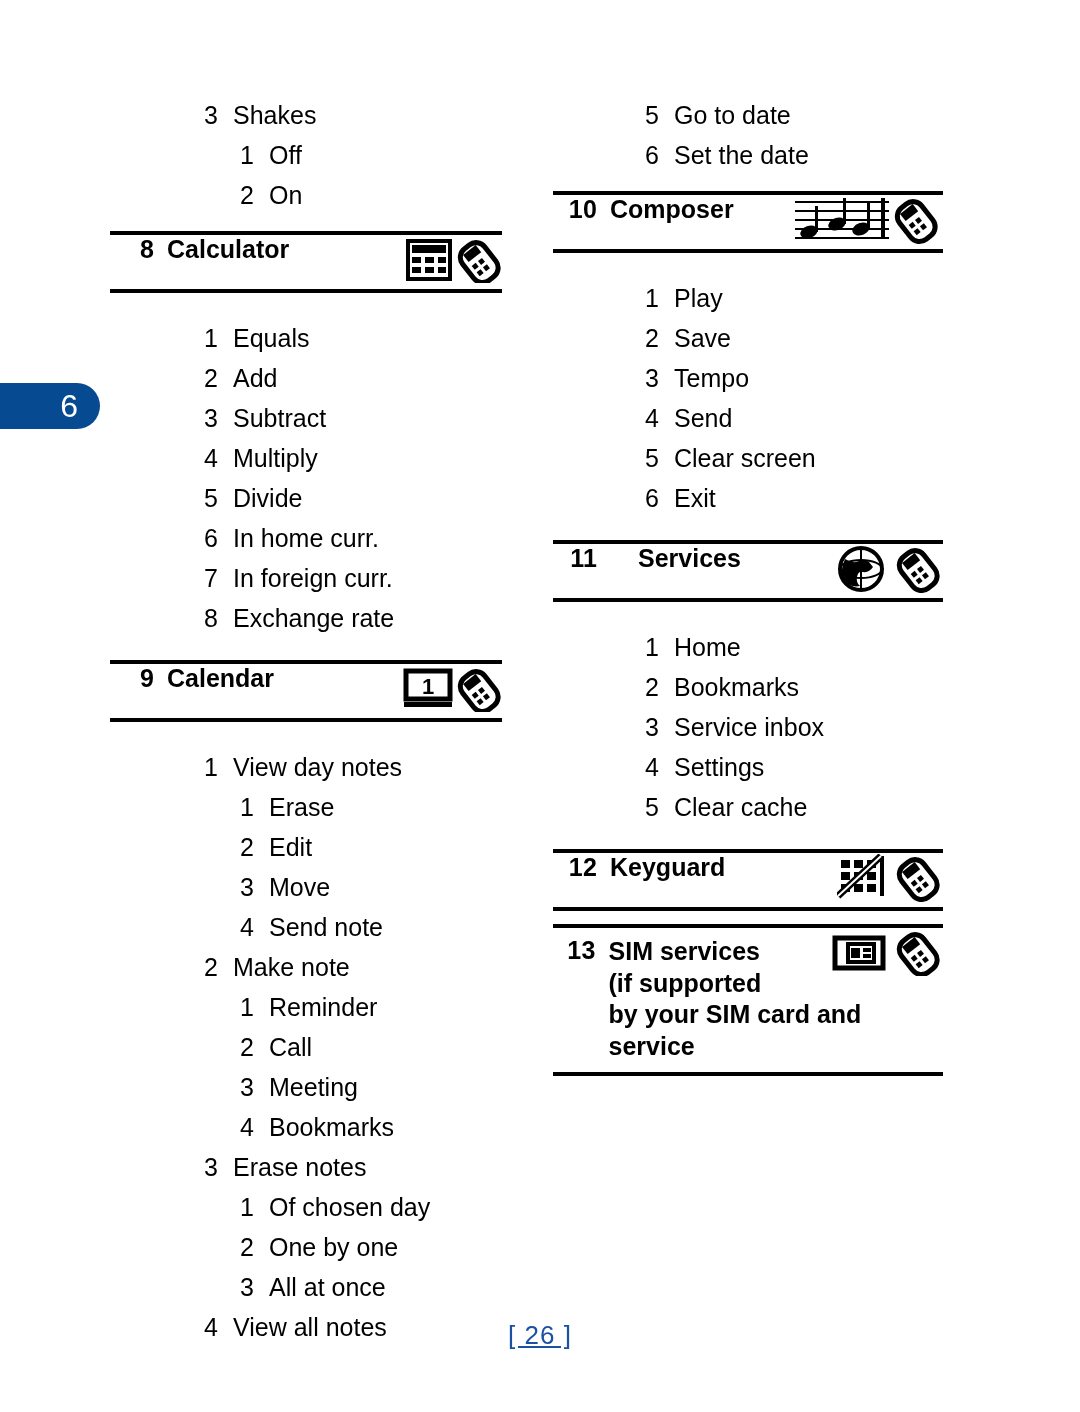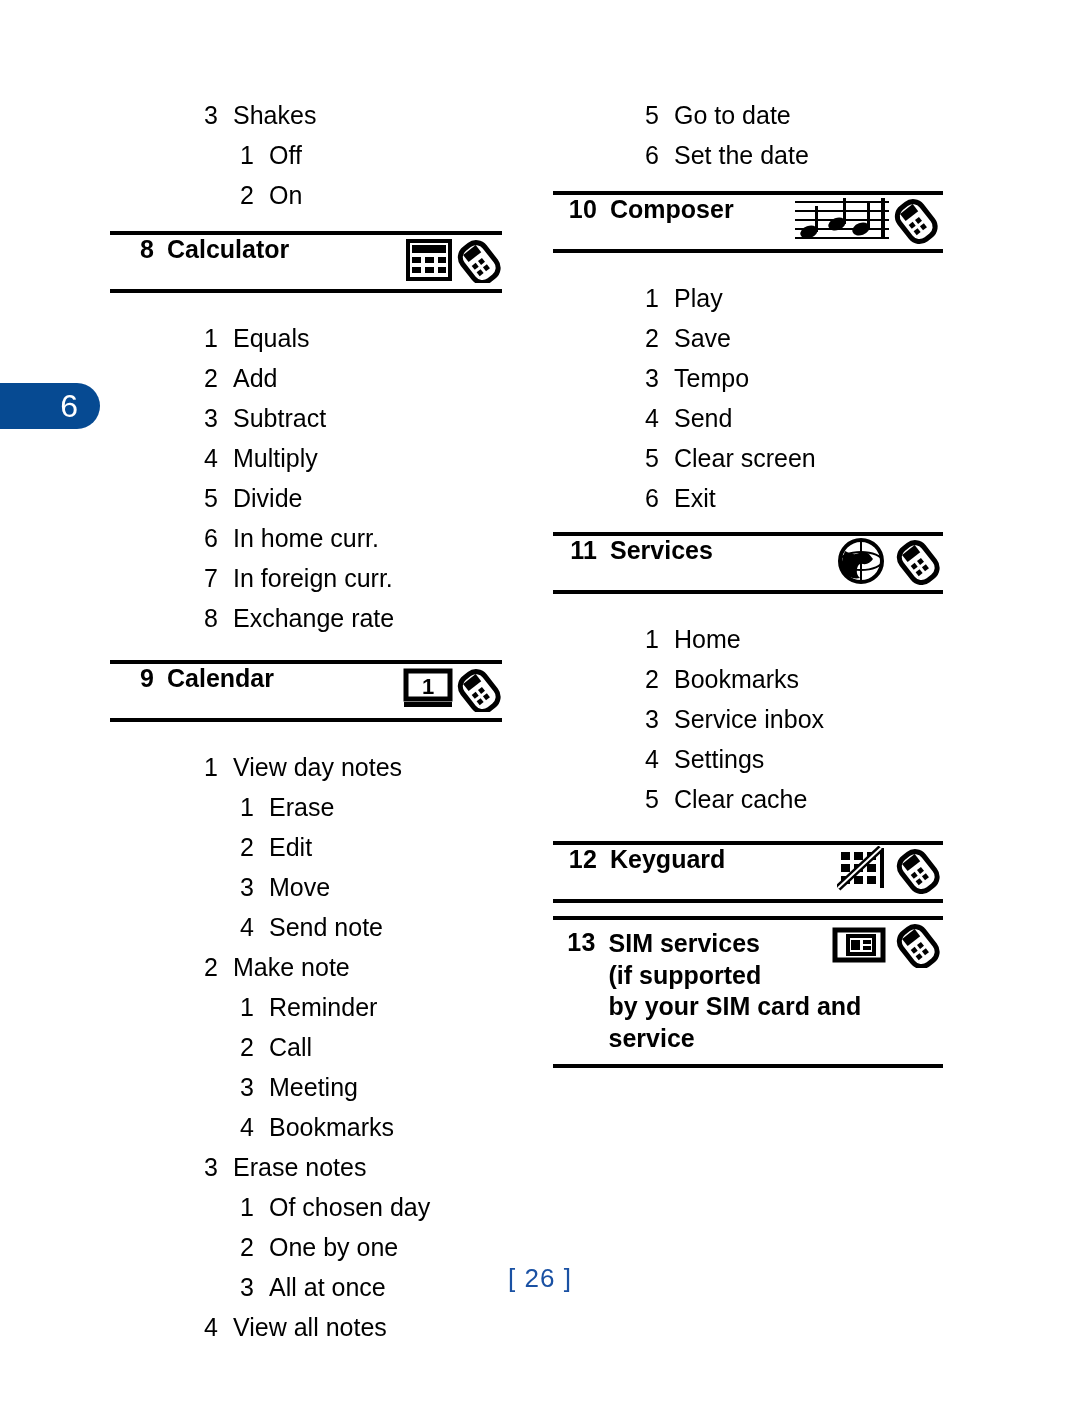--- a/index.html
+++ b/index.html
@@ -115,25 +115,26 @@
   .lvl1 { padding-left: 82px; }
   .lvl2 { padding-left: 118px; }
   .lvl1r { padding-left: 80px; }
   .gap-after-head { margin-top: 25px; }
 
   
   .page-number {
     position: absolute;
     left: 0;
     right: 0;
-    top: 1263px;
+    top: 1320px;
     text-align: center;
     color: #1a51a3;
     font-size: 26px;
     letter-spacing: 1px;
+    text-decoration: underline;
   }
 </style>
 </head>
 <body>
 
 <div class="chapter-tab">
   <span class="chapter-tab-num">6</span>
 </div>
 
 <div class="col col-left">
@@ -371,21 +372,21 @@
     <div class="row lvl1r">
         <span class="r-num">5</span>
         <span class="r-label">Clear screen</span>
       </div>
     <div class="row lvl1r">
         <span class="r-num">6</span>
         <span class="r-label">Exit</span>
       </div>
   </div>
 
-  <div class="section-head" style="margin-top:14px;">
+  <div class="section-head" style="margin-top:22px;gap:28px;">
     <span class="sh-num">11</span>
     <span class="sh-title">Services</span>
     <span class="sh-icon">
       <svg width="108" height="48" viewBox="0 0 108 48">
 
         <circle cx="26" cy="24" r="21" fill="#fff" stroke="#000" stroke-width="4"></circle>
         <path d="M10 14 q8 5 14 2 q5 -3 10 1 l4 5 q-4 6 -10 5 q-5 -1 -6 5 q-1 6 3 9 q-10 2 -16 -6 q-5 -7 1 -21 z" fill="#000"></path>
         <ellipse cx="26" cy="24" rx="21" ry="9" fill="none" stroke="#000" stroke-width="2"></ellipse>
         <line x1="26" y1="3" x2="26" y2="45" stroke="#000" stroke-width="2"></line>
 

